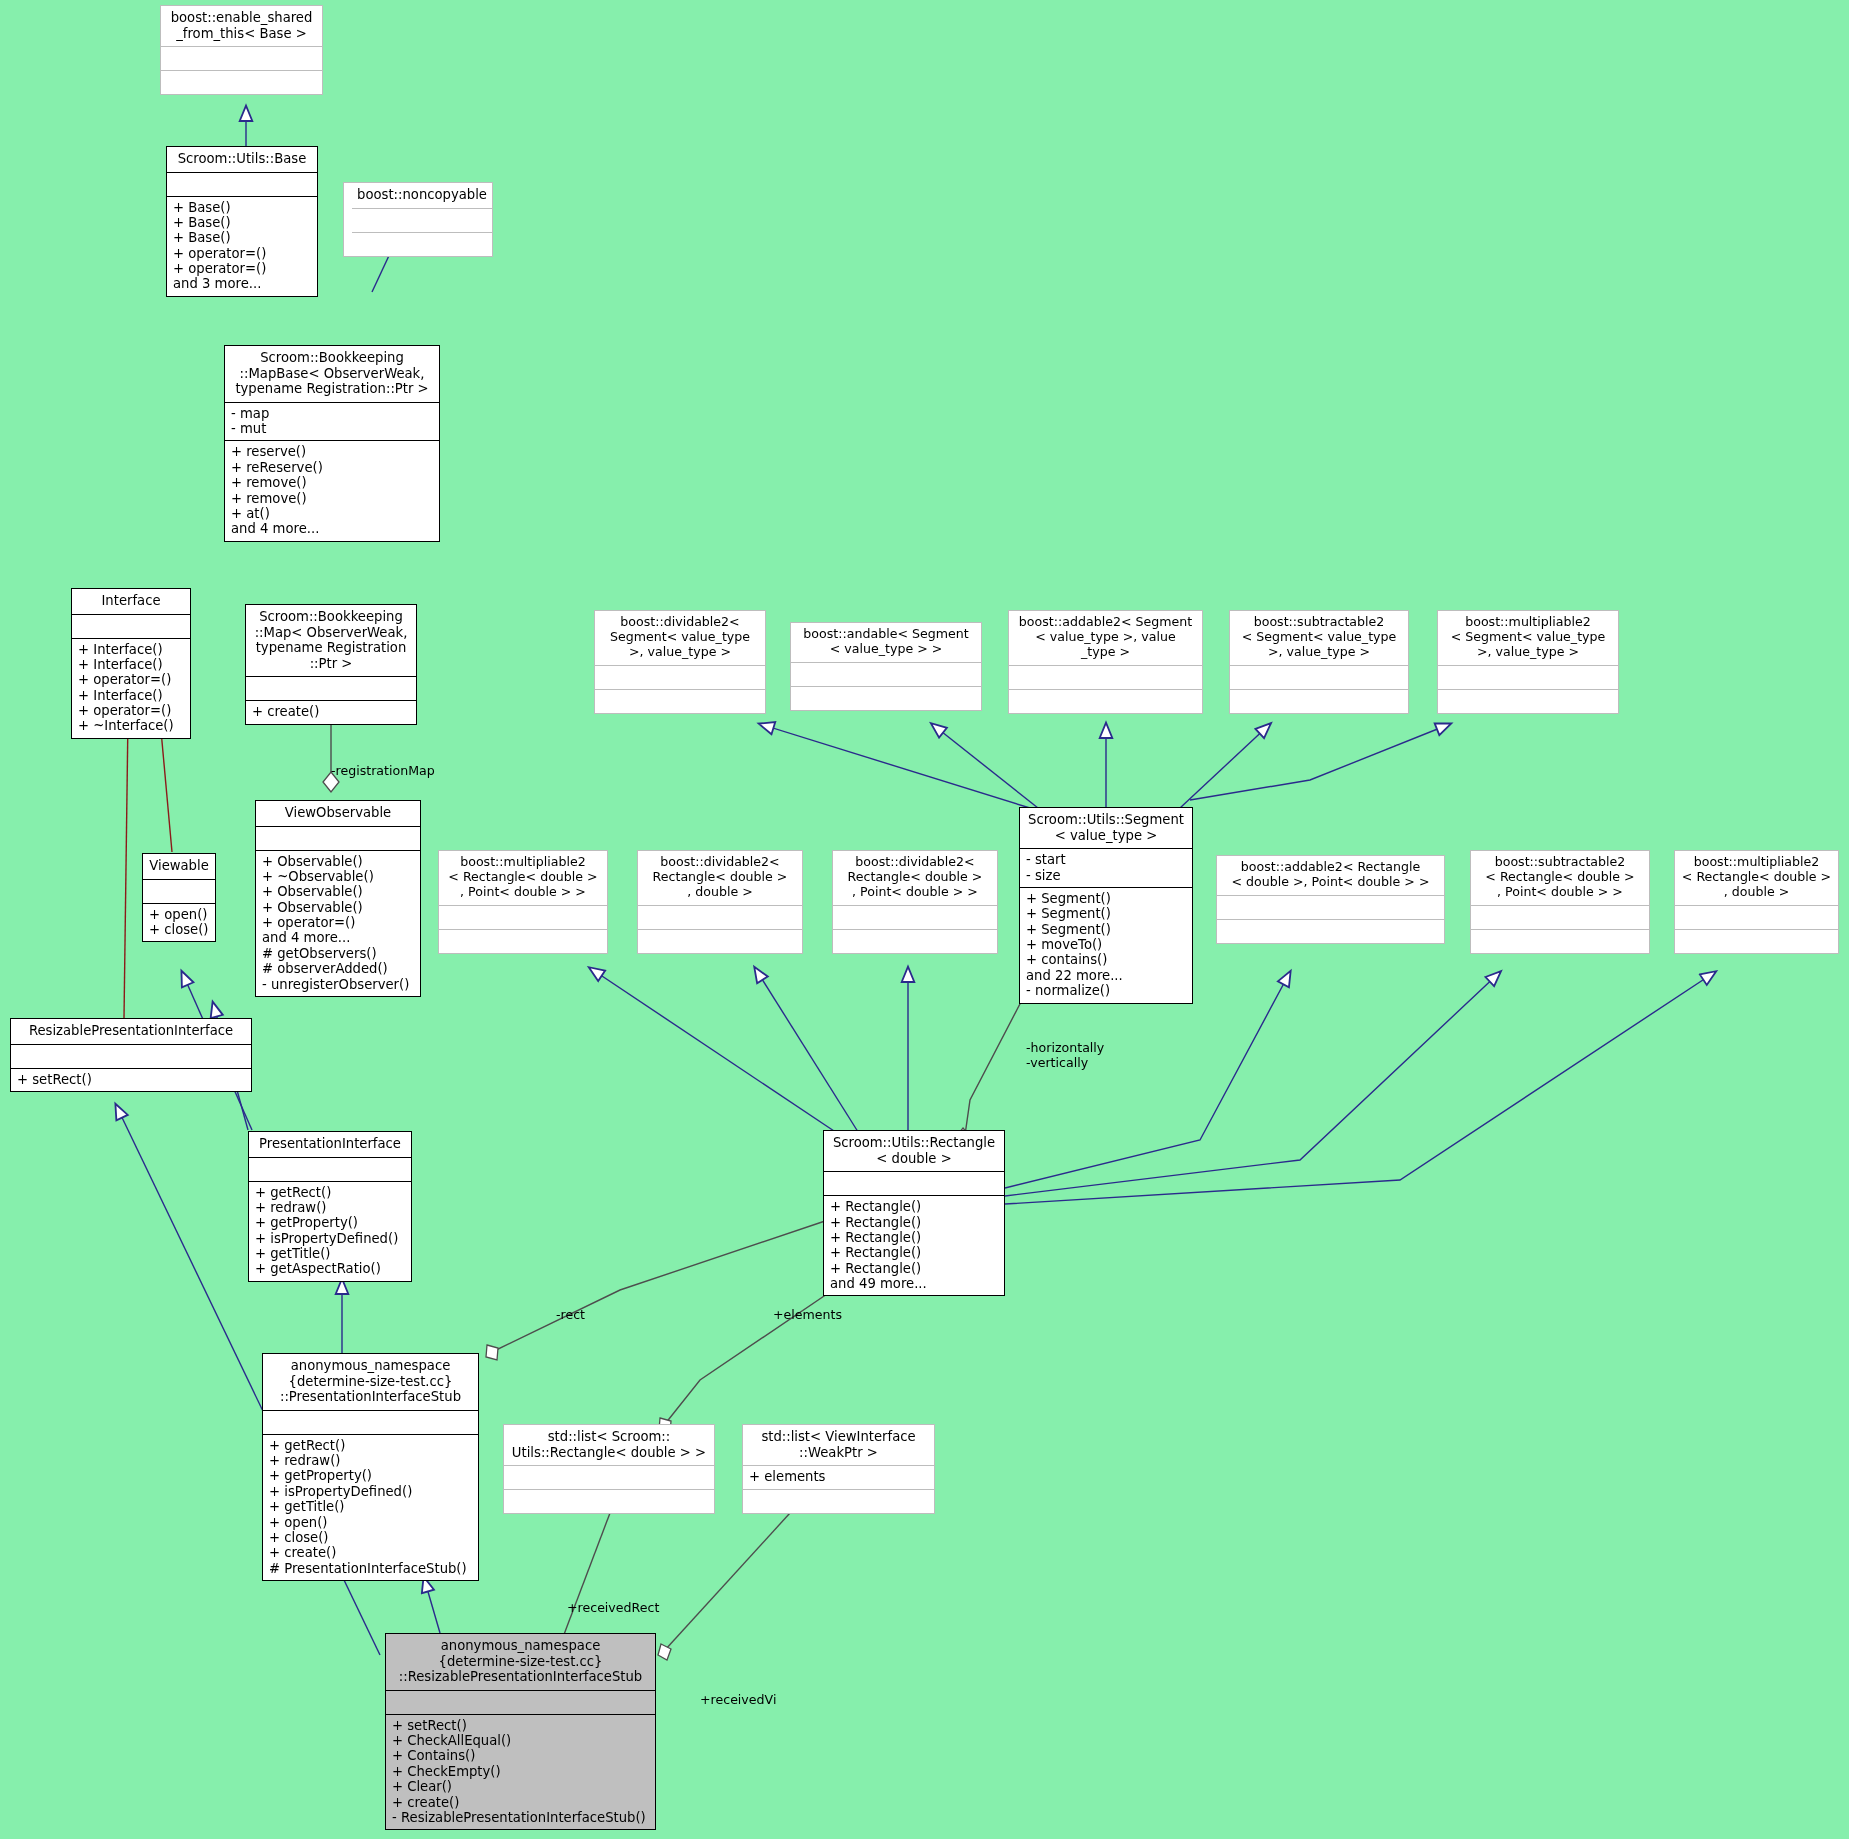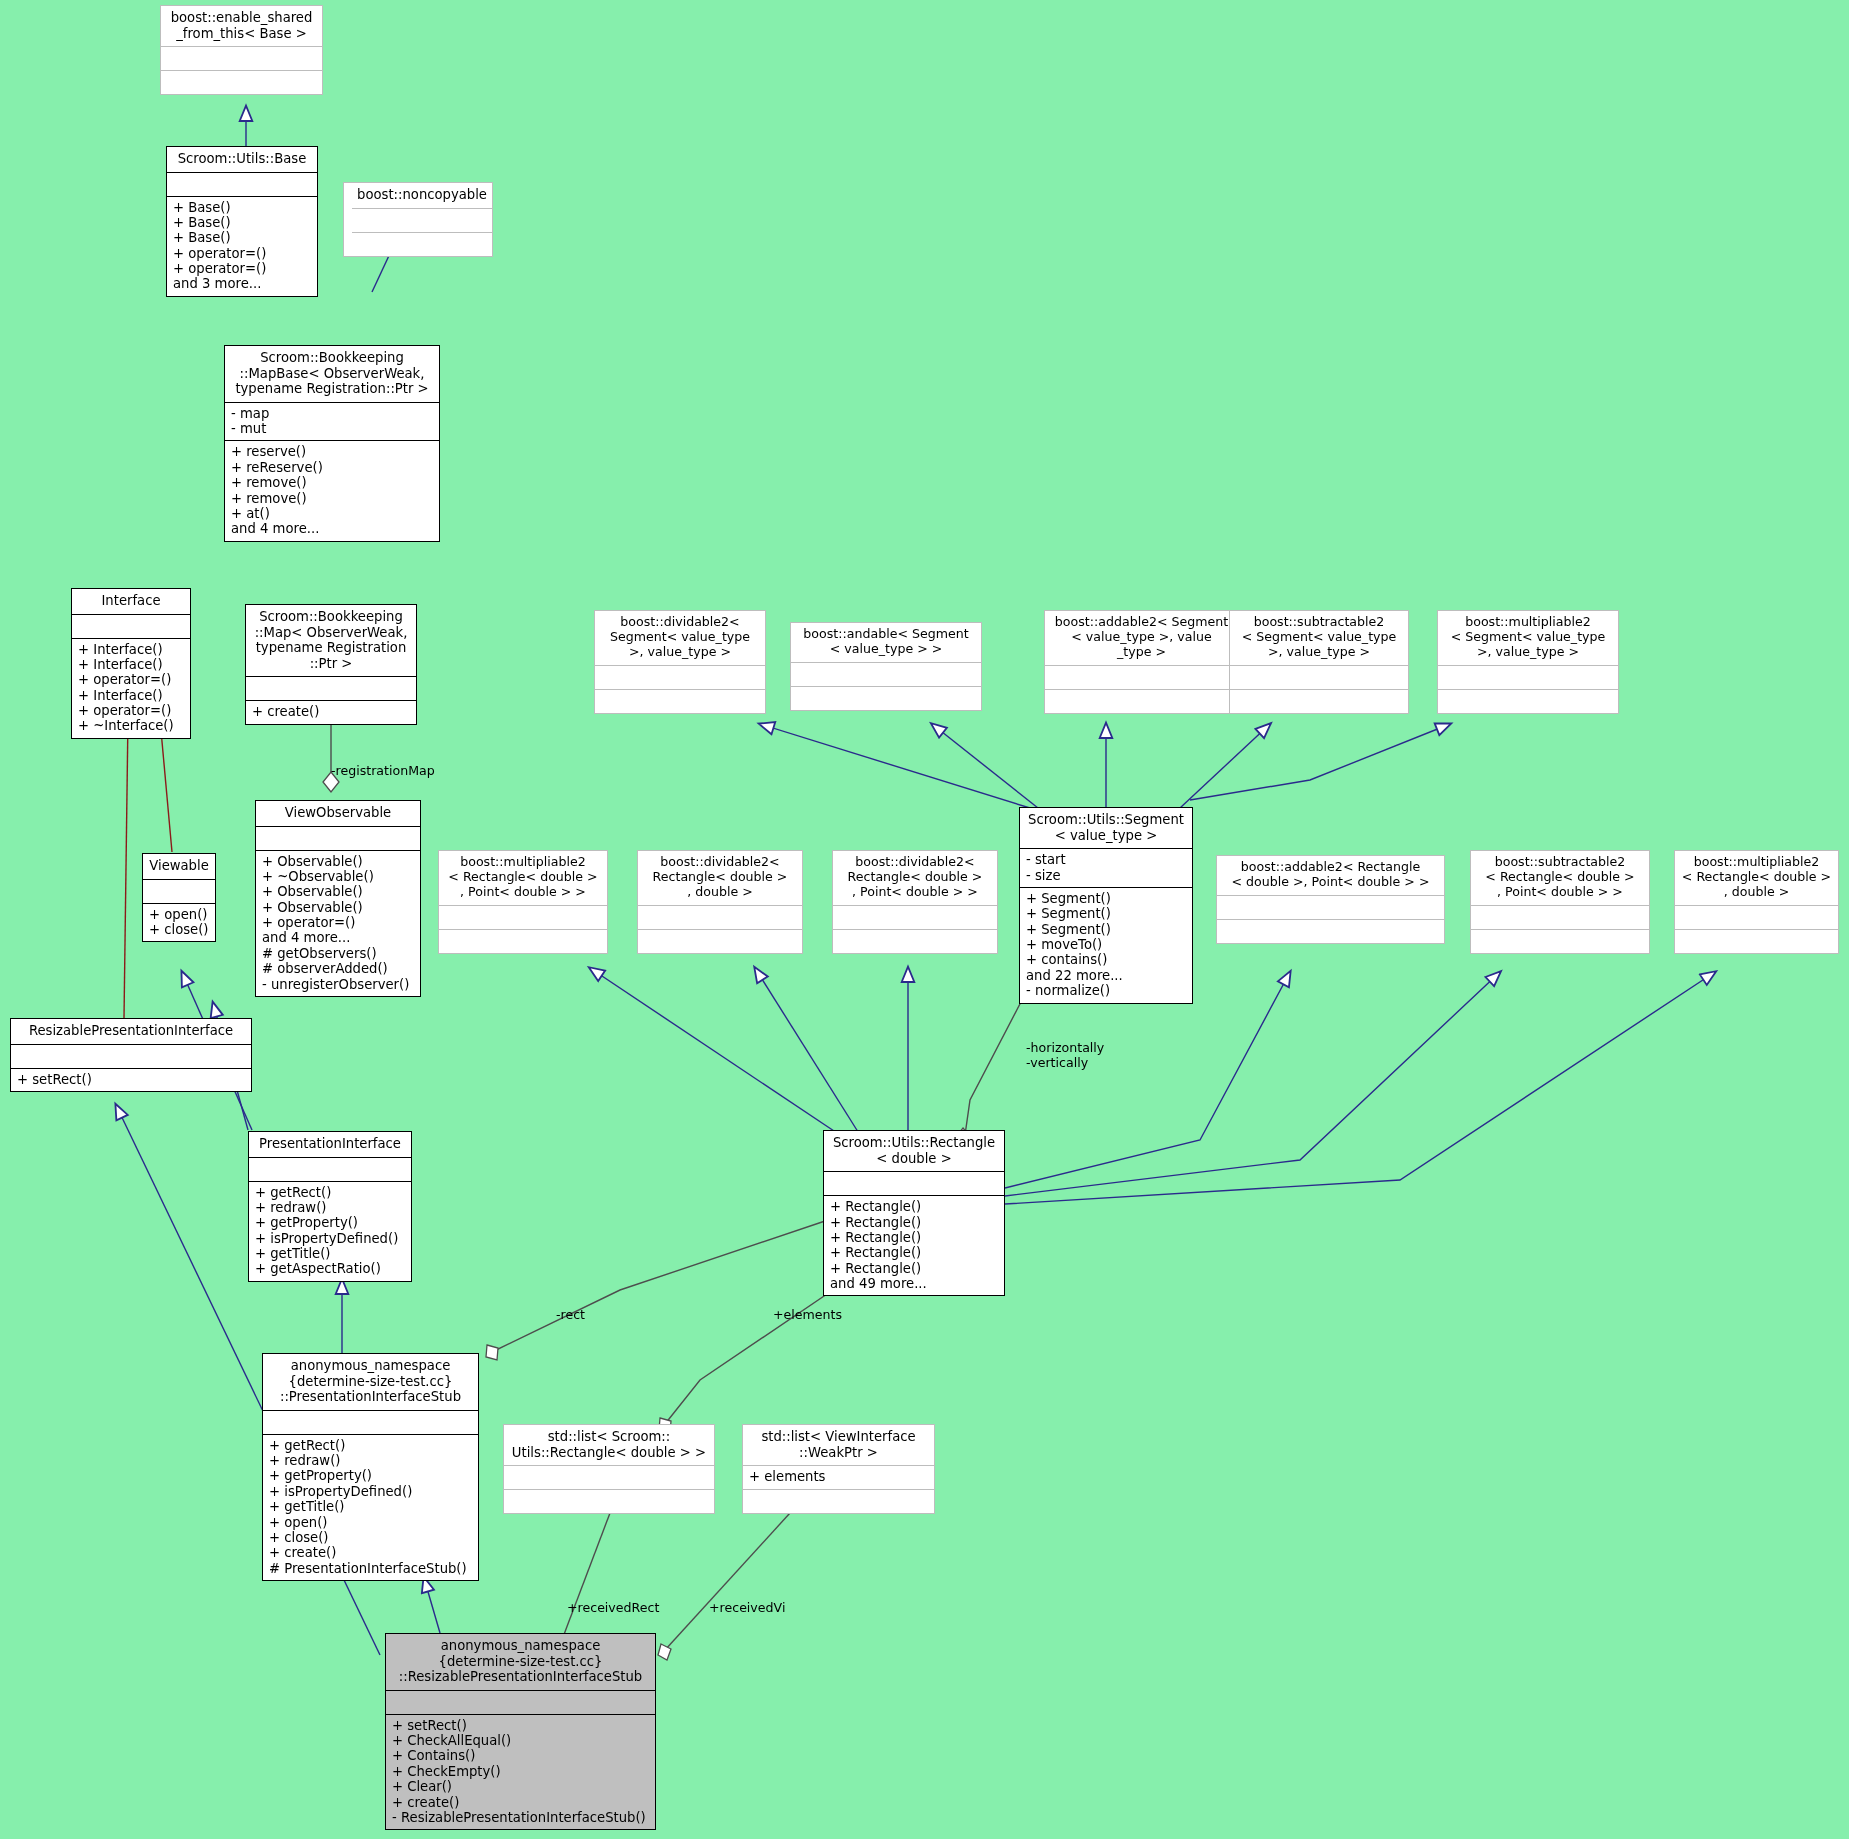--- a/index.html
+++ b/index.html
@@ -266,21 +266,21 @@
 
   <div class="node faint fs12" style="left:790px; top:622px; width:192px;">
     <div class="title">boost::andable&lt; Segment
 &lt; value_type &gt; &gt;</div>
     <div class="sep"></div>
     <div class="attrs empty"></div>
     <div class="sep"></div>
     <div class="ops empty"></div>
   </div>
 
-  <div class="node faint fs12" style="left:1044px; top:610px; width:195px;">
+  <div class="node faint fs12" style="left:1008px; top:610px; width:195px;">
     <div class="title">boost::addable2&lt; Segment
 &lt; value_type &gt;, value
 _type &gt;</div>
     <div class="sep"></div>
     <div class="attrs empty"></div>
     <div class="sep"></div>
     <div class="ops empty"></div>
   </div>
 
   <div class="node faint fs12" style="left:1229px; top:610px; width:180px;">
@@ -443,15 +443,15 @@
 + create()
 - ResizablePresentationInterfaceStub()</div>
   </div>
 
   <div class="edge-label" style="left:331px; top:763px;">-registrationMap</div>
   <div class="edge-label" style="left:1026px; top:1040px;">-horizontally
 -vertically</div>
   <div class="edge-label" style="left:556px; top:1307px;">-rect</div>
   <div class="edge-label" style="left:773px; top:1307px;">+elements</div>
   <div class="edge-label" style="left:567px; top:1600px;">+receivedRect</div>
-  <div class="edge-label" style="left:700px; top:1600px;margin-left:9px;">+receivedVi</div>
+  <div class="edge-label" style="left:700px; top:1692px;">+receivedVi</div>
 
 </div>
 
 </body></html>

